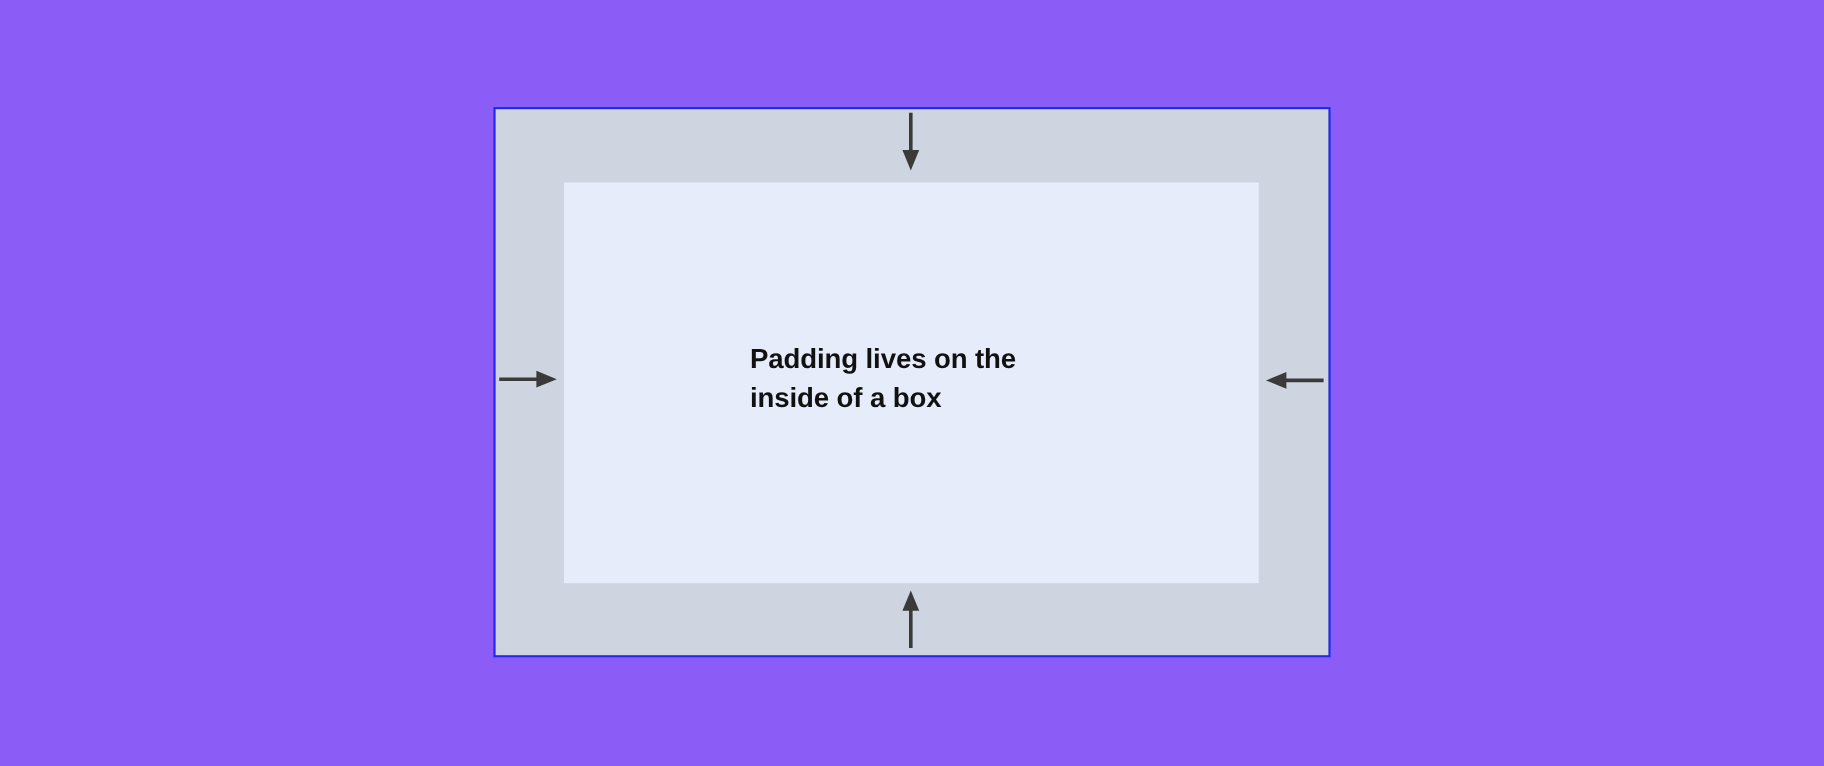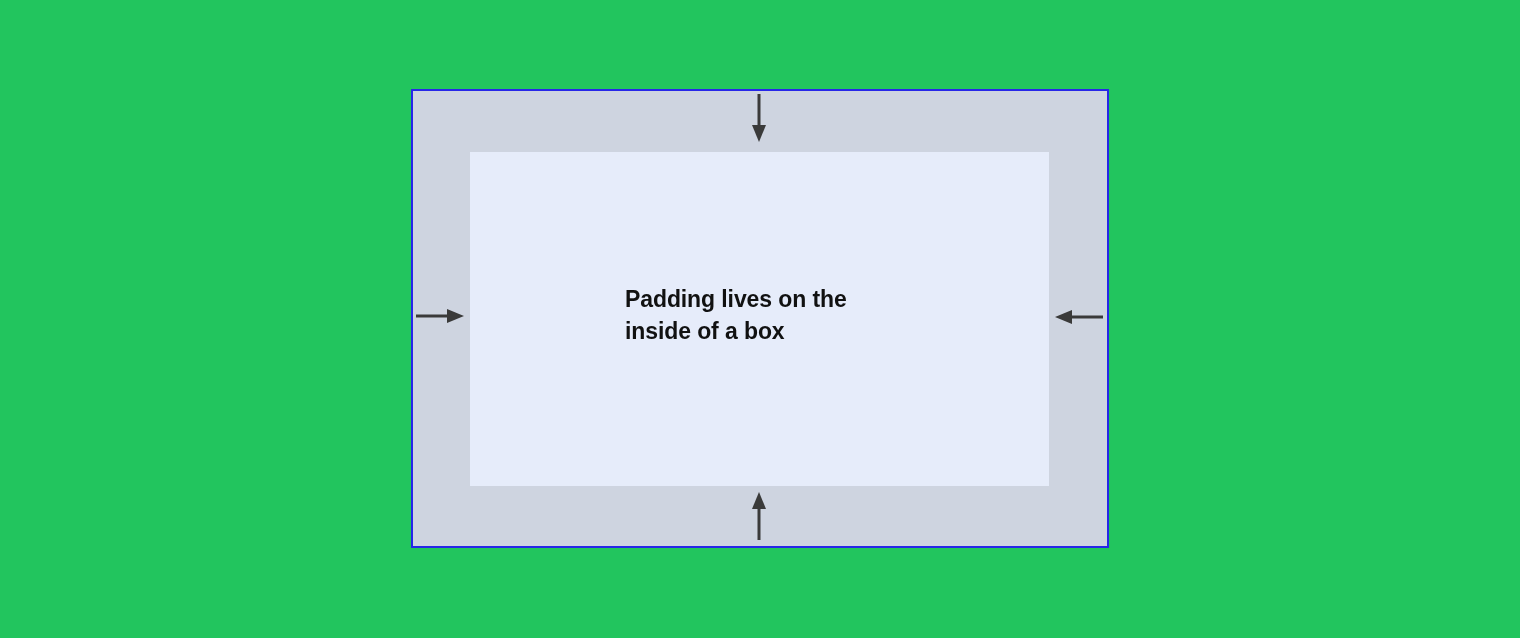--- a/index.html
+++ b/index.html
@@ -12,21 +12,21 @@
     height: 638px;
     background: #ffffff;
     font-family: "Liberation Sans", sans-serif;
     overflow: hidden;
   }
 
   #stage {
     position: relative;
     width: 1520px;
     height: 638px;
-    background: #22c55e;
+    background: #8b5cf6;
   }
 
   
   #border-box {
     position: absolute;
     left: 411px;
     top: 89px;
     width: 694px;     
     height: 455px;    
     box-sizing: content-box;

